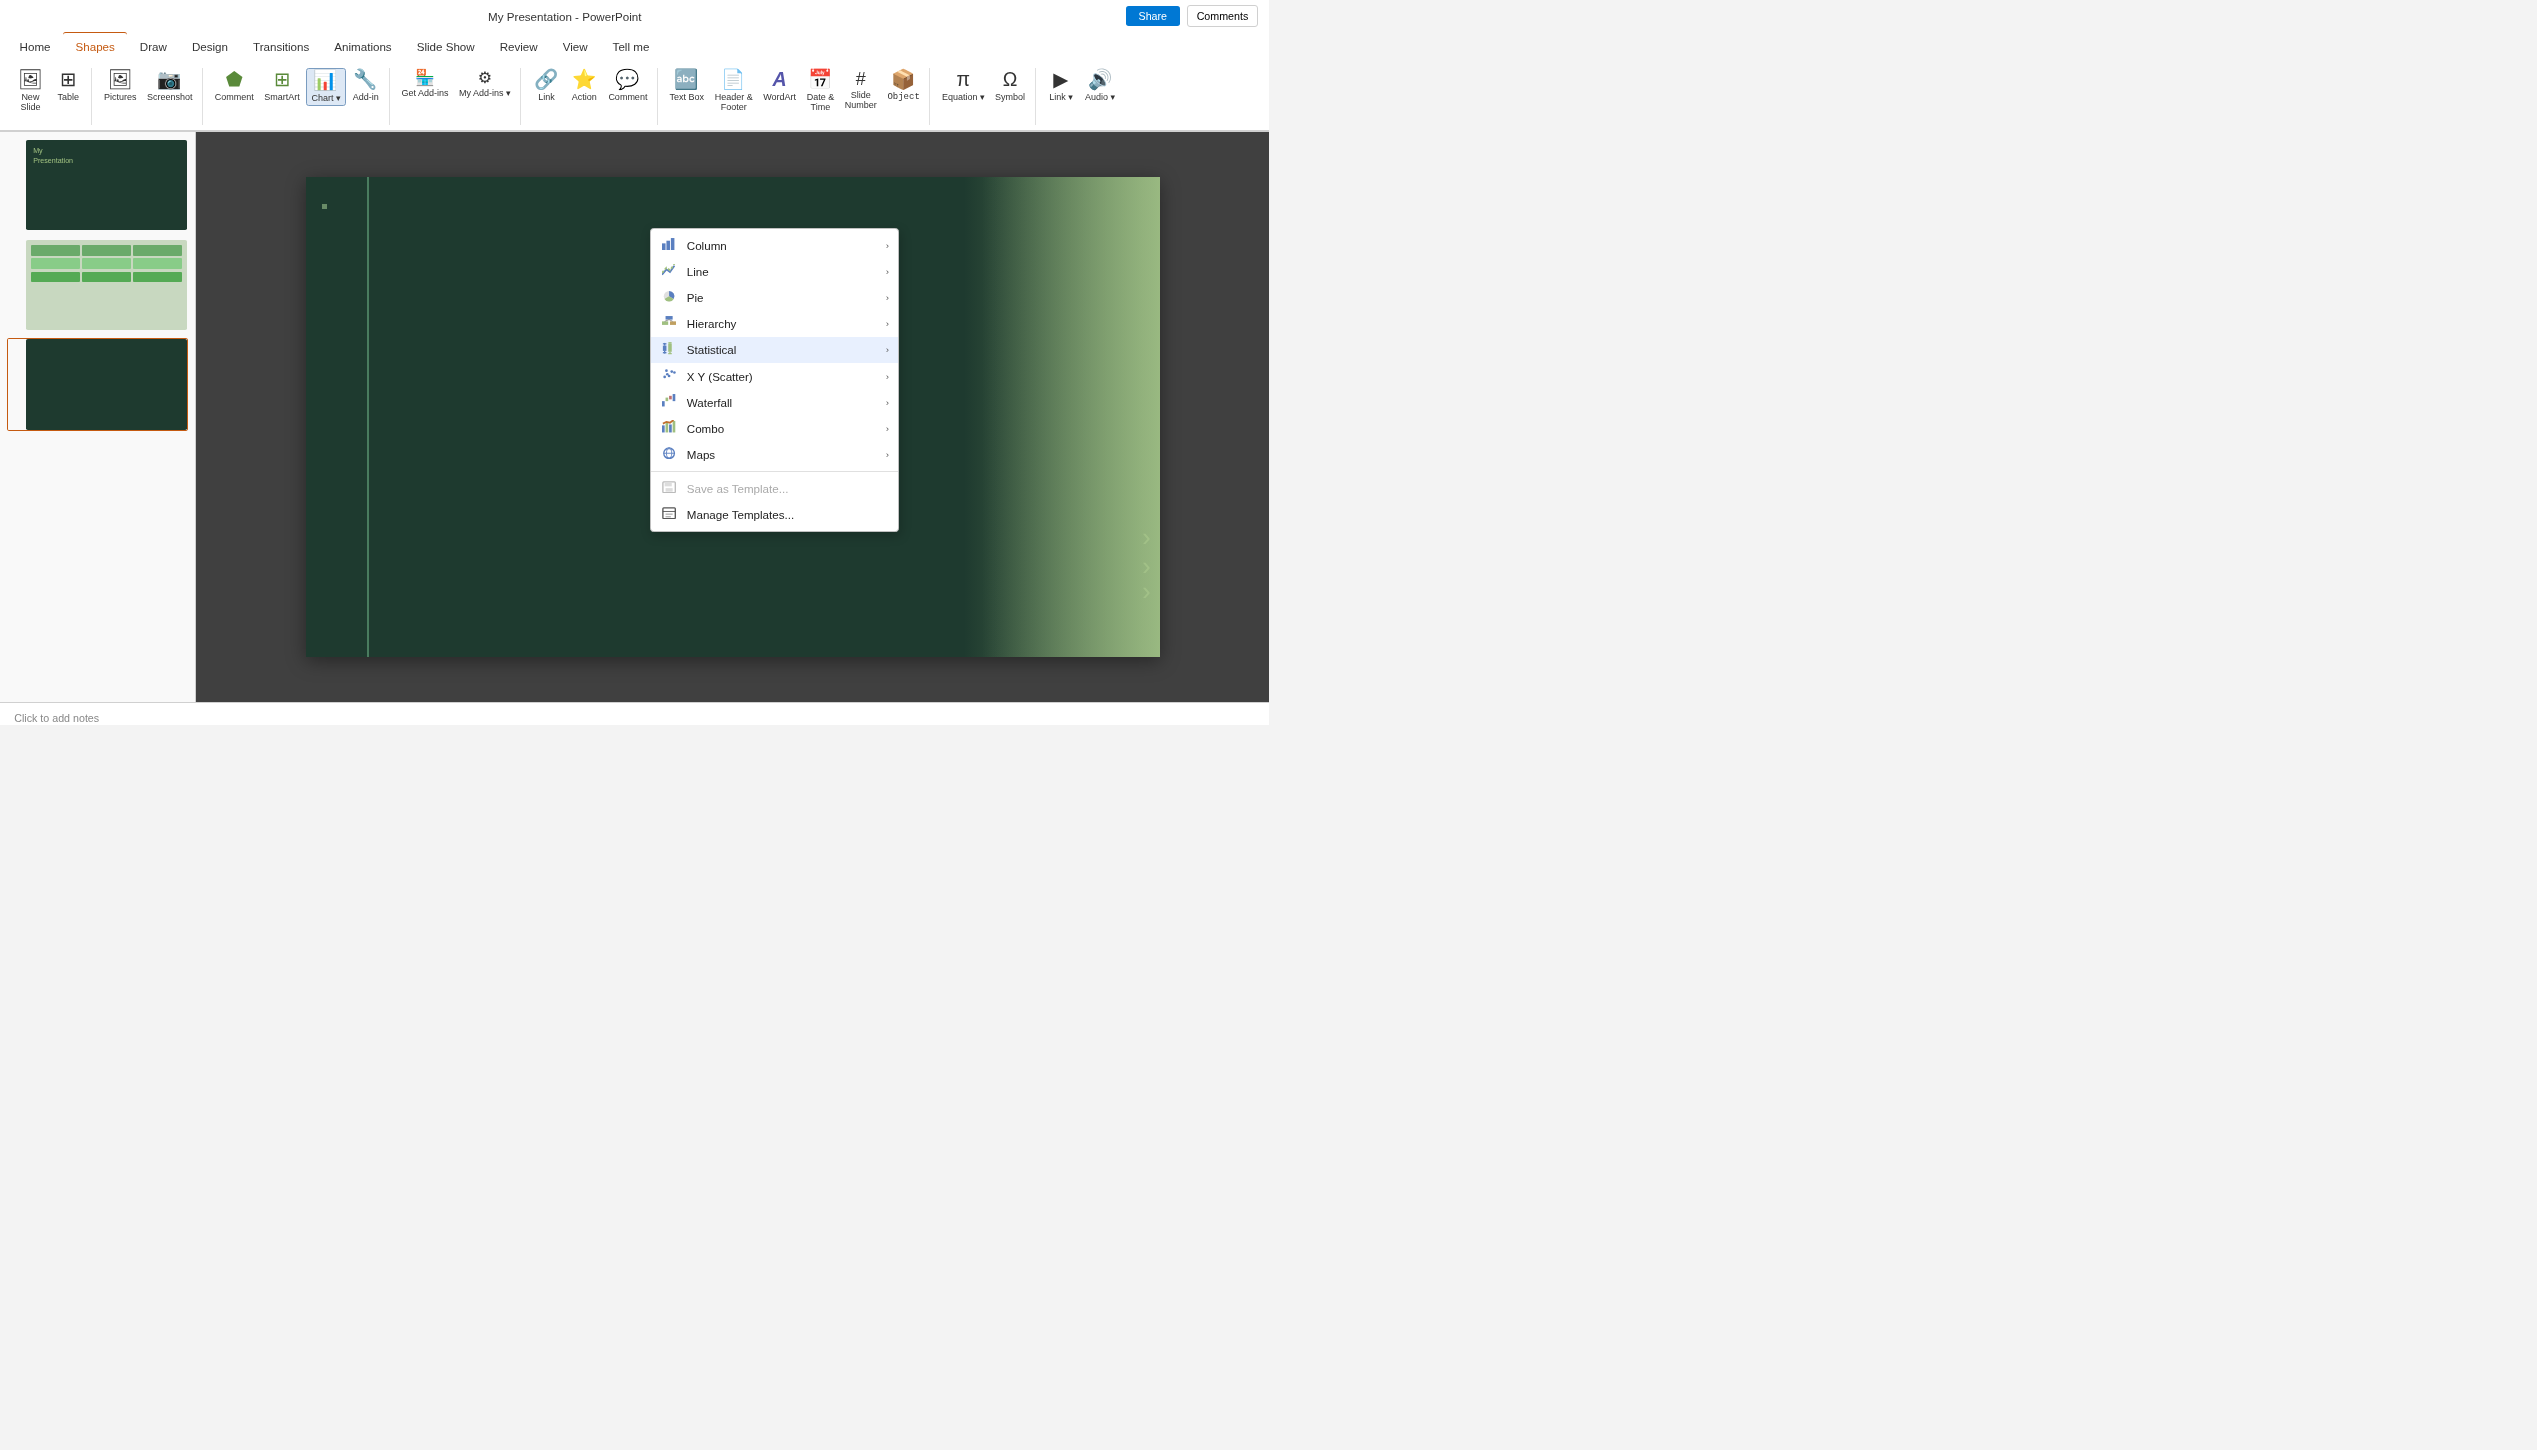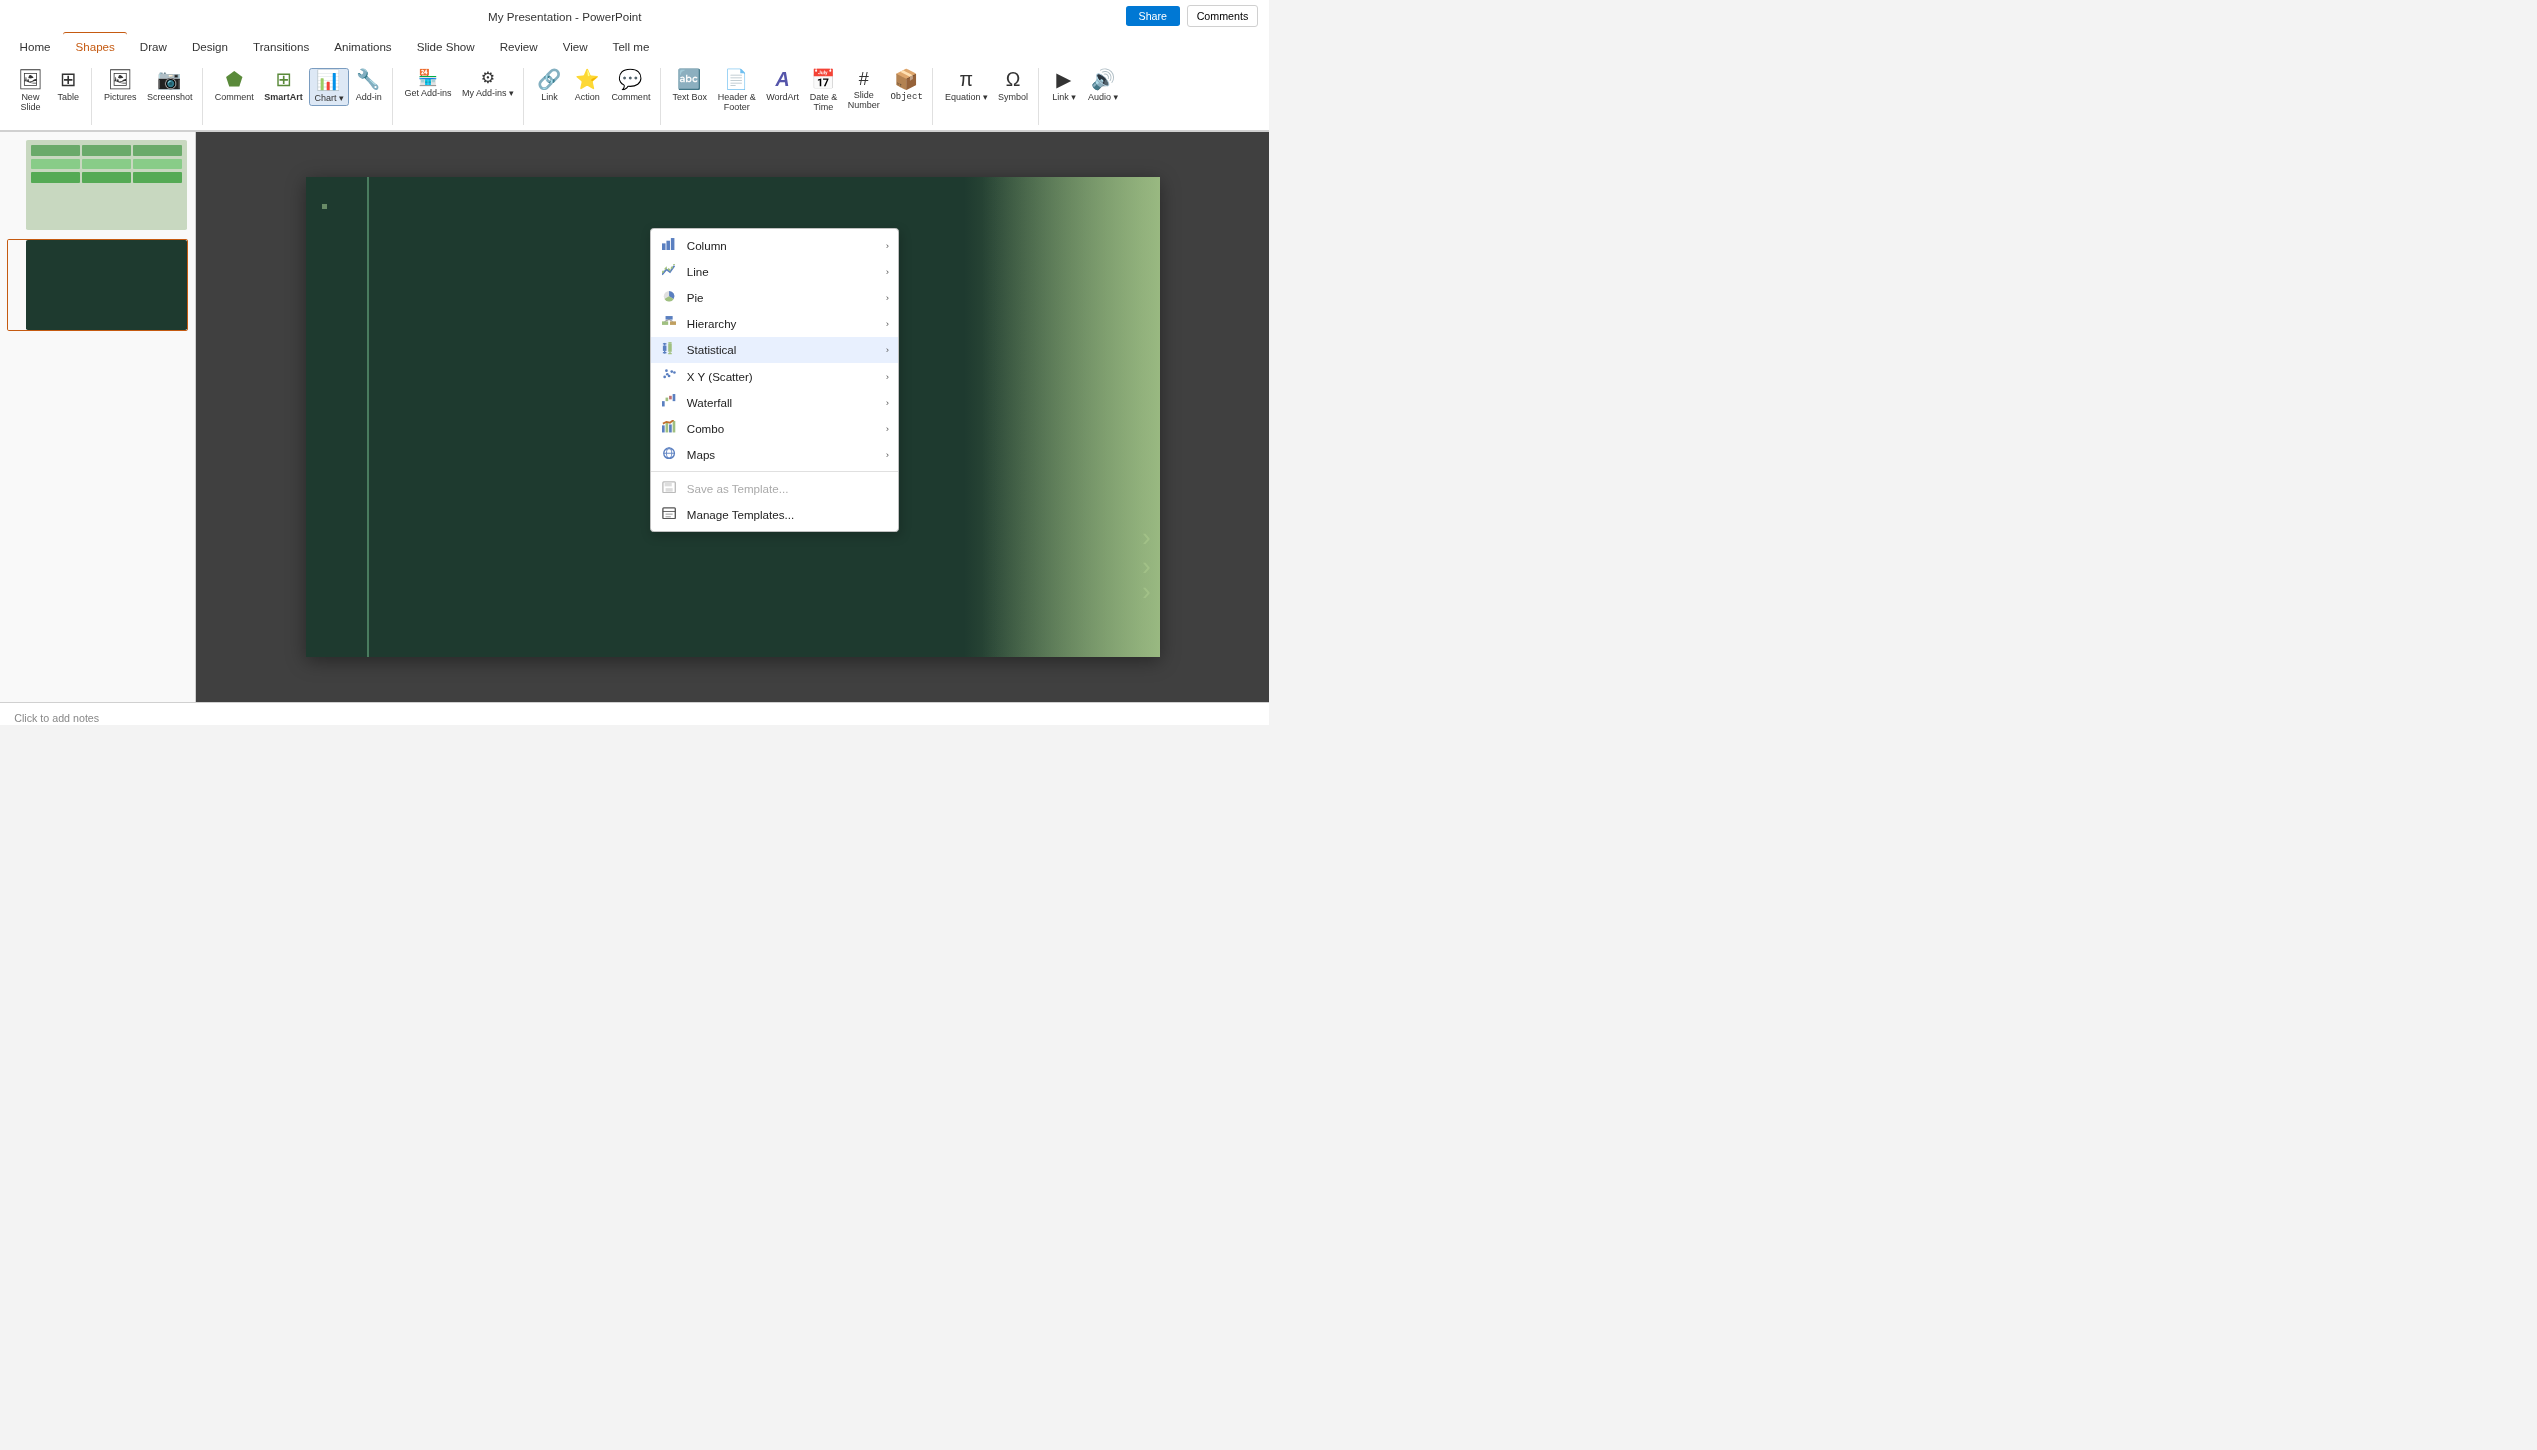--- a/index.html
+++ b/index.html
@@ -378,21 +378,21 @@
     </div>
 
     <div class="ribbon-group">
       <div class="ribbon-group-items">
         <div class="ribbon-btn">
           <span class="icon" style="font-size:19.6px; color:#5a8a3a;">⬟</span>
           <span style="font-size:9px;">Comment</span>
         </div>
         <div class="ribbon-btn">
           <span class="icon" style="font-size:19.6px; color:#5a8a3a;">⊞</span>
-          <span style="font-size:9px;font-weight:bold;">SmartArt</span>
+          <span style="font-size:9px;">SmartArt</span>
         </div>
         <div class="ribbon-btn active-chart">
           <span class="icon" style="font-size:19.6px;">📊</span>
           <span style="font-size:9px;">Chart ▾</span>
         </div>
         <div class="ribbon-btn">
           <span class="icon" style="font-size:19.6px;">🔧</span>
           <span style="font-size:9px;">Add-in</span>
         </div>
       </div>
@@ -482,20 +482,26 @@
         </div>
       </div>
     </div>
   </div>
 </div>
 
 <div class="main-area">
 
   <div class="slide-panel">
 
+    <div class="slide-thumb" style="padding-left: 18px;">
+
+      <div class="slide-thumb-inner slide-thumb-1">
+        <div style="padding: 7.1px; color: #a0c080; font-size: 7.1px; line-height: 1.4;">My<br>Presentation</div>
+      </div>
+    </div>
 
     <div class="slide-thumb" style="padding-left: 18px;">
 
       <div class="slide-thumb-inner slide-thumb-2">
         <div class="thumb2-grid">
           <div class="thumb2-cell"></div>
           <div class="thumb2-cell"></div>
           <div class="thumb2-cell"></div>
           <div class="thumb2-cell"></div>
           <div class="thumb2-cell"></div>

